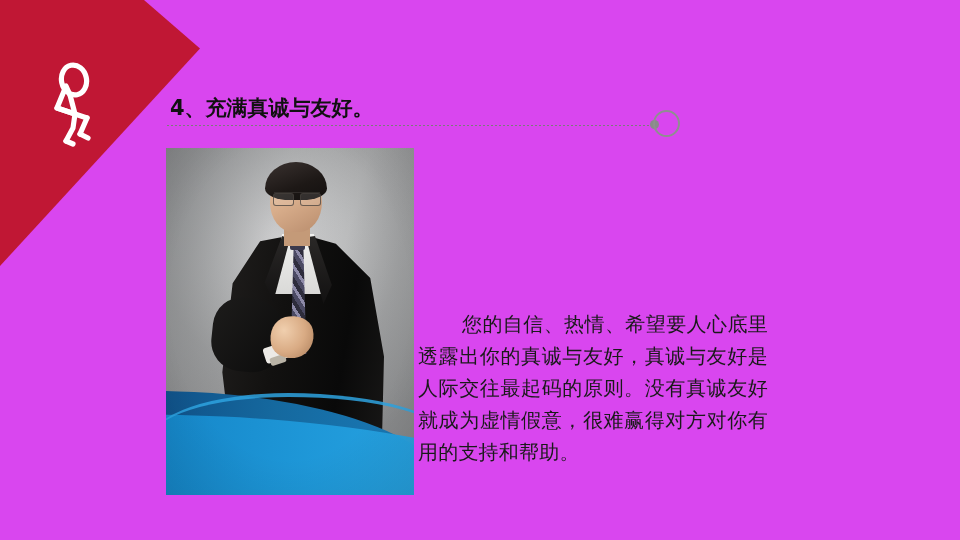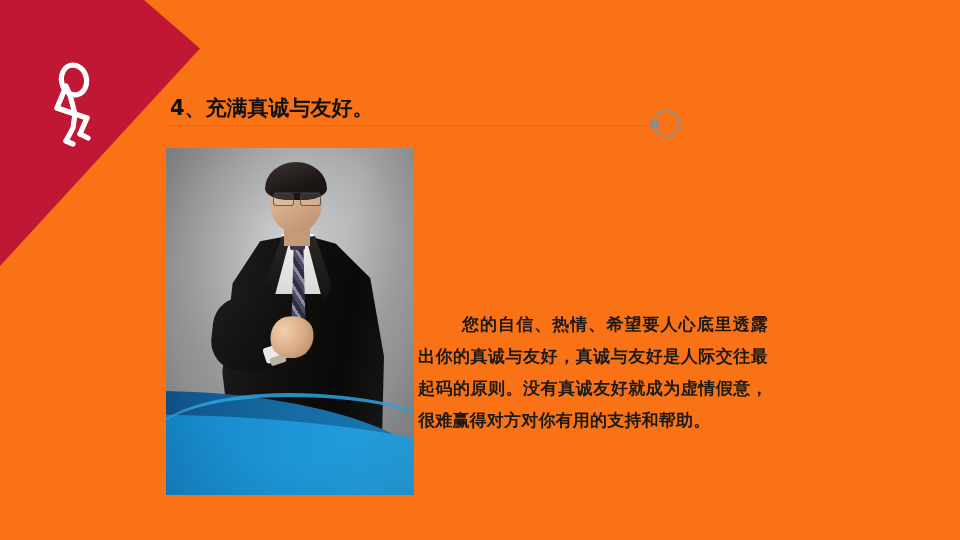--- a/index.html
+++ b/index.html
@@ -14,21 +14,21 @@
     font-family: "DejaVu Sans", "Liberation Sans", sans-serif;
     position: relative;
   }
 
   
   .slide {
     position: absolute;
     left: 0; top: 0;
     width: 960px;
     height: 540px;
-    background: #f97316;
+    background: #d946ef;
     overflow: hidden;
   }
 
   
   .corner-banner {
     position: absolute;
     left: 0; top: 0;
     width: 200px;
     height: 266px;
     background: #C01734;
@@ -272,27 +272,27 @@
     inset: 0;
     background: radial-gradient(ellipse 92% 88% at 50% 44%, rgba(0,0,0,0) 52%, rgba(0,0,0,0.16) 100%);
   }
 
   
   .body-text {
     position: absolute;
     left: 418px;
     top: 308px;
     width: 350px;
-    font-size: 17px;
+    font-size: 20px;
     line-height: 32px;
     color: #1a1a1a;
     text-align: justify;
     text-indent: 44px;
     letter-spacing: 0.2px;
-    font-weight: 700;
+    font-weight: 400;
   }
 </style>
 </head>
 <body>
 
 <div class="slide">
 
   <div class="corner-banner"></div>
 
   <div class="thinker-icon">

